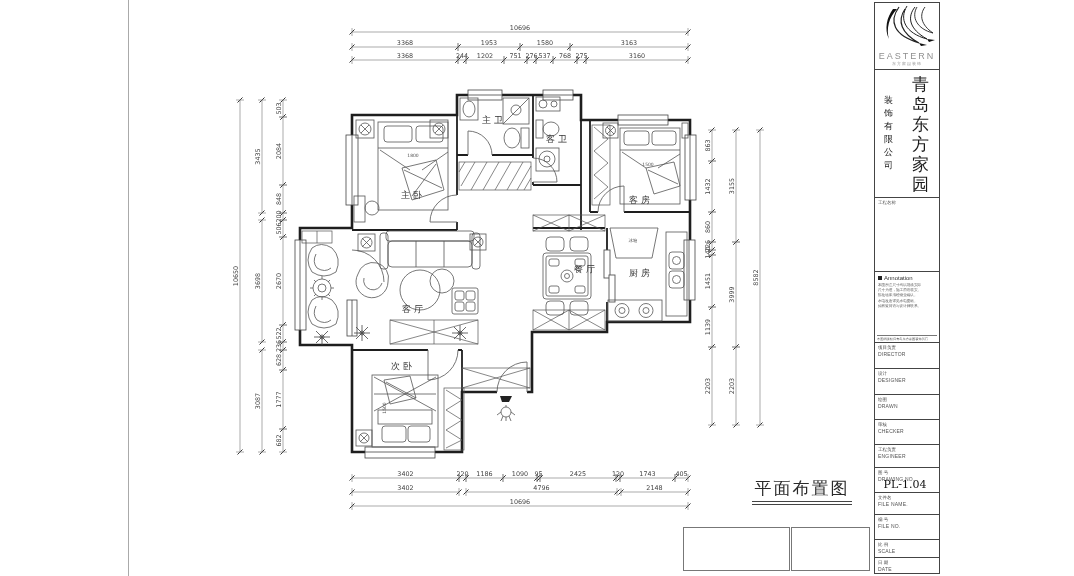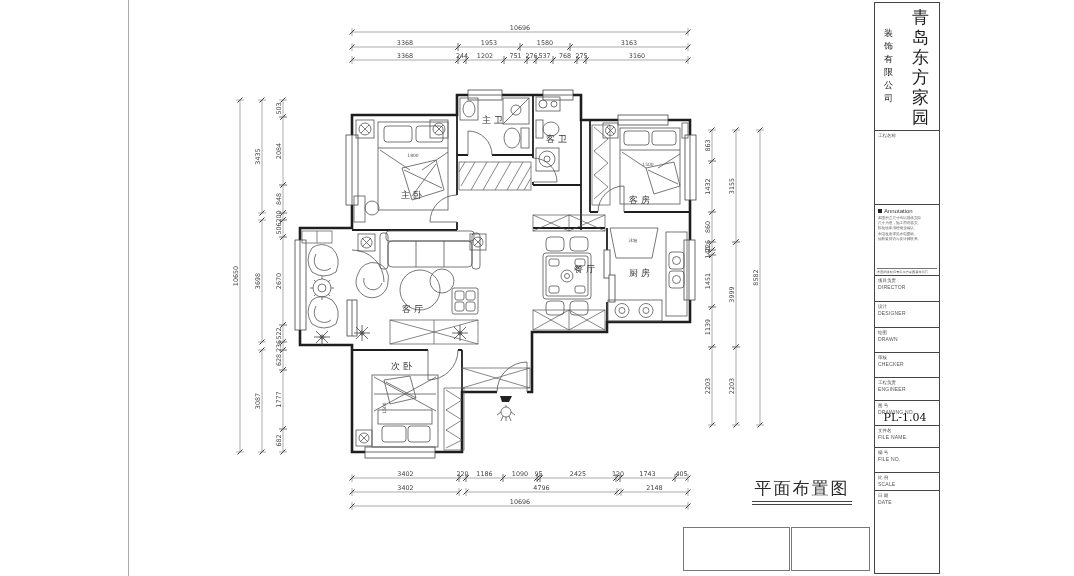--- a/index.html
+++ b/index.html
@@ -654,20 +654,31 @@
   <div class="plan-title">
     <span>平面布置图</span>
     <div class="ul"></div>
   </div>
 
   <div class="bbox" style="left:683px;top:527px;width:107px;height:44px"></div>
   <div class="bbox" style="left:791px;top:527px;width:79px;height:44px"></div>
 
   <div class="tb">
 
+    <div class="tb-sec logo-sec">
+      <svg width="64" height="44" viewBox="0 0 64 44">
+        <path d="M18,6 C12,14 9,26 14,36 C11,26 14,14 22,6 Z" fill="#111"></path>
+        <path d="M24,4 C14,18 18,32 44,40 C26,30 22,18 30,6" fill="none" stroke="#222" stroke-width="1.2"></path>
+        <path d="M32,3 C24,16 30,30 52,36 C34,26 32,14 40,4" fill="none" stroke="#222" stroke-width="1"></path>
+        <path d="M42,4 C36,14 42,26 58,30 C46,22 44,12 50,4" fill="none" stroke="#222" stroke-width="0.9"></path>
+        <path d="M44,40 l8,2 l-6,1 Z M52,36 l8,1 l-6,2 Z" fill="#111"></path>
+      </svg>
+      <div class="brand">EASTERN</div>
+      <div class="brand-sub">东方家园装饰</div>
+    </div>
 
     <div class="tb-sec company-sec">
       <div class="vname big" id="company-big">
           <div>青</div>
           <div>岛</div>
           <div>东</div>
           <div>方</div>
           <div>家</div>
           <div>园</div>
         </div>

